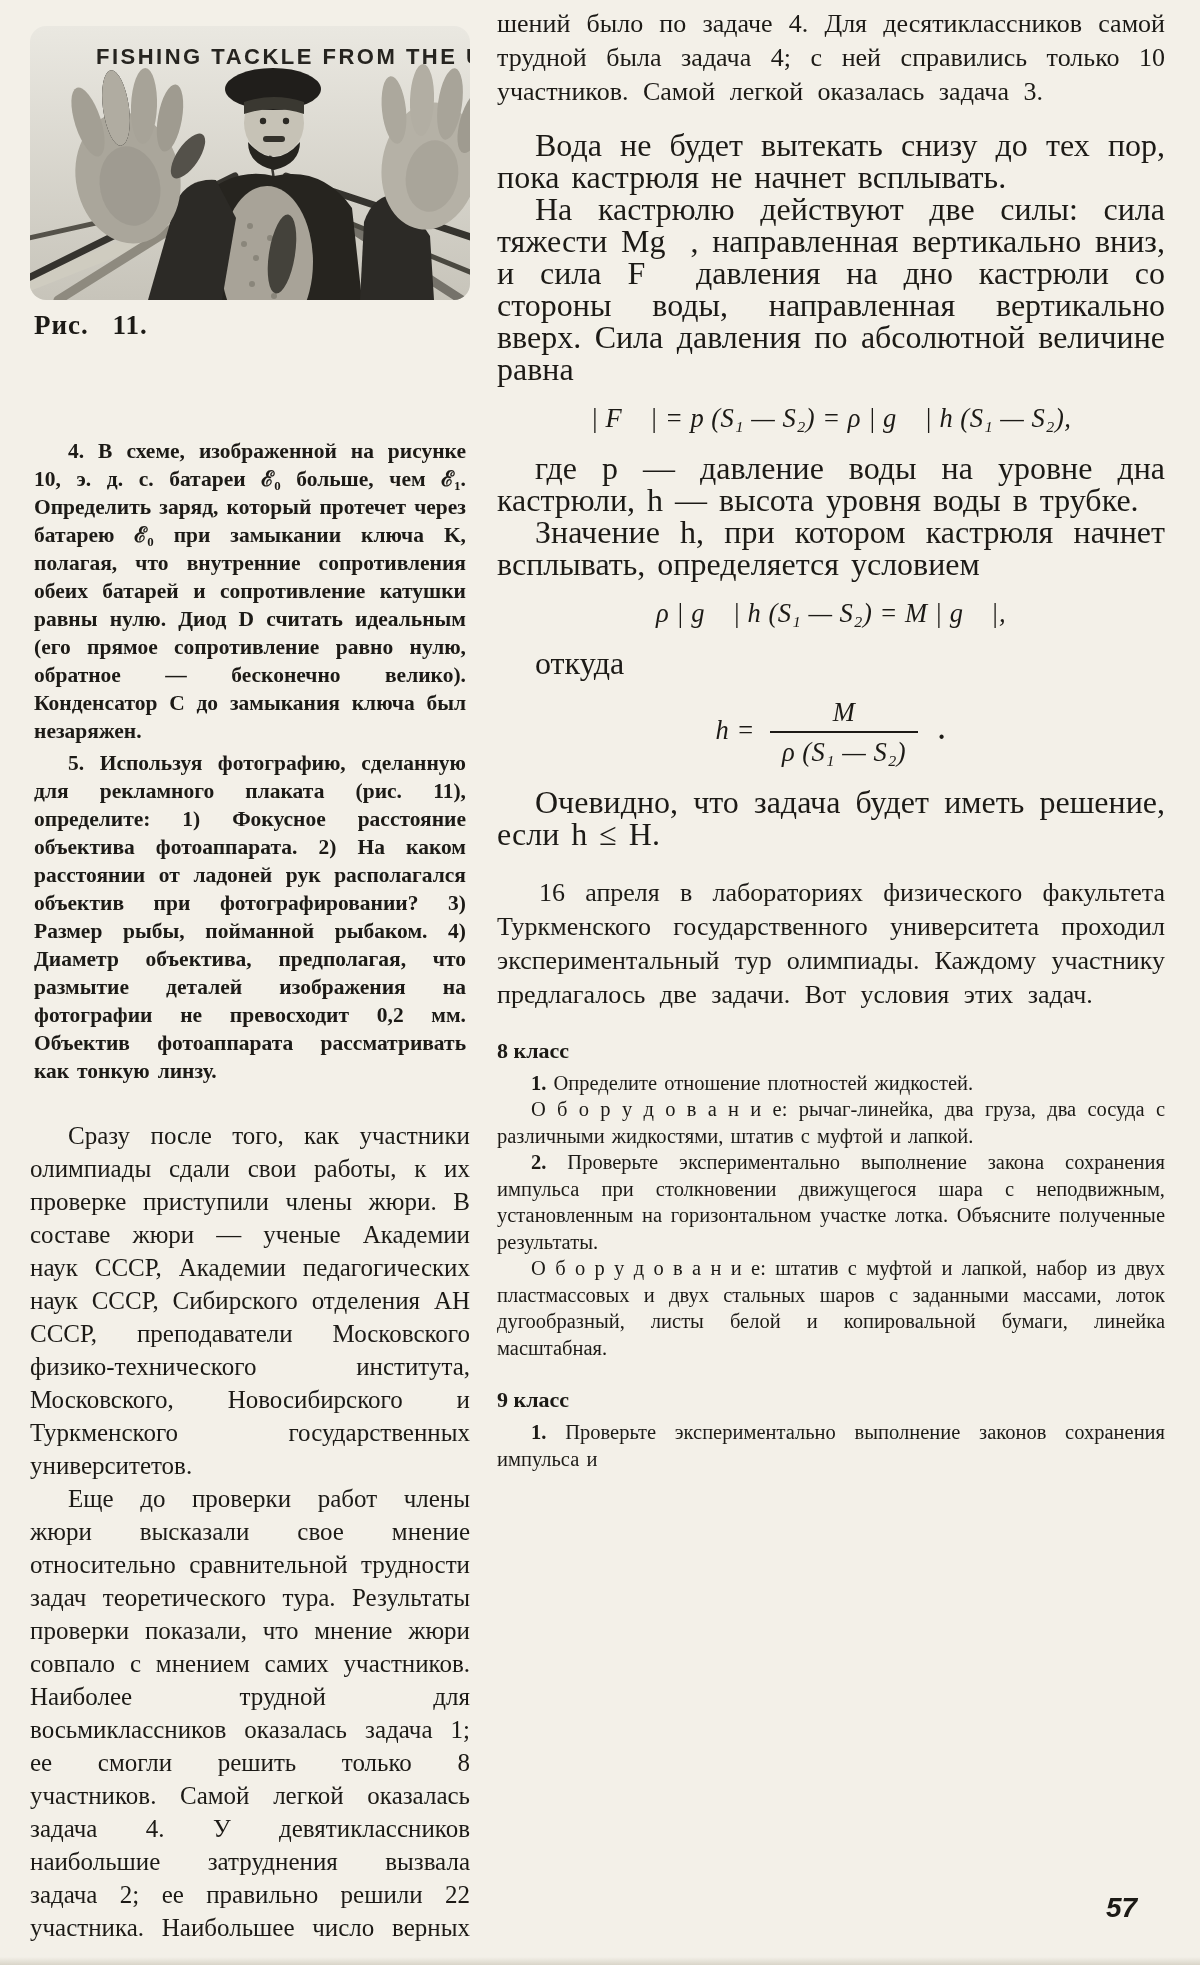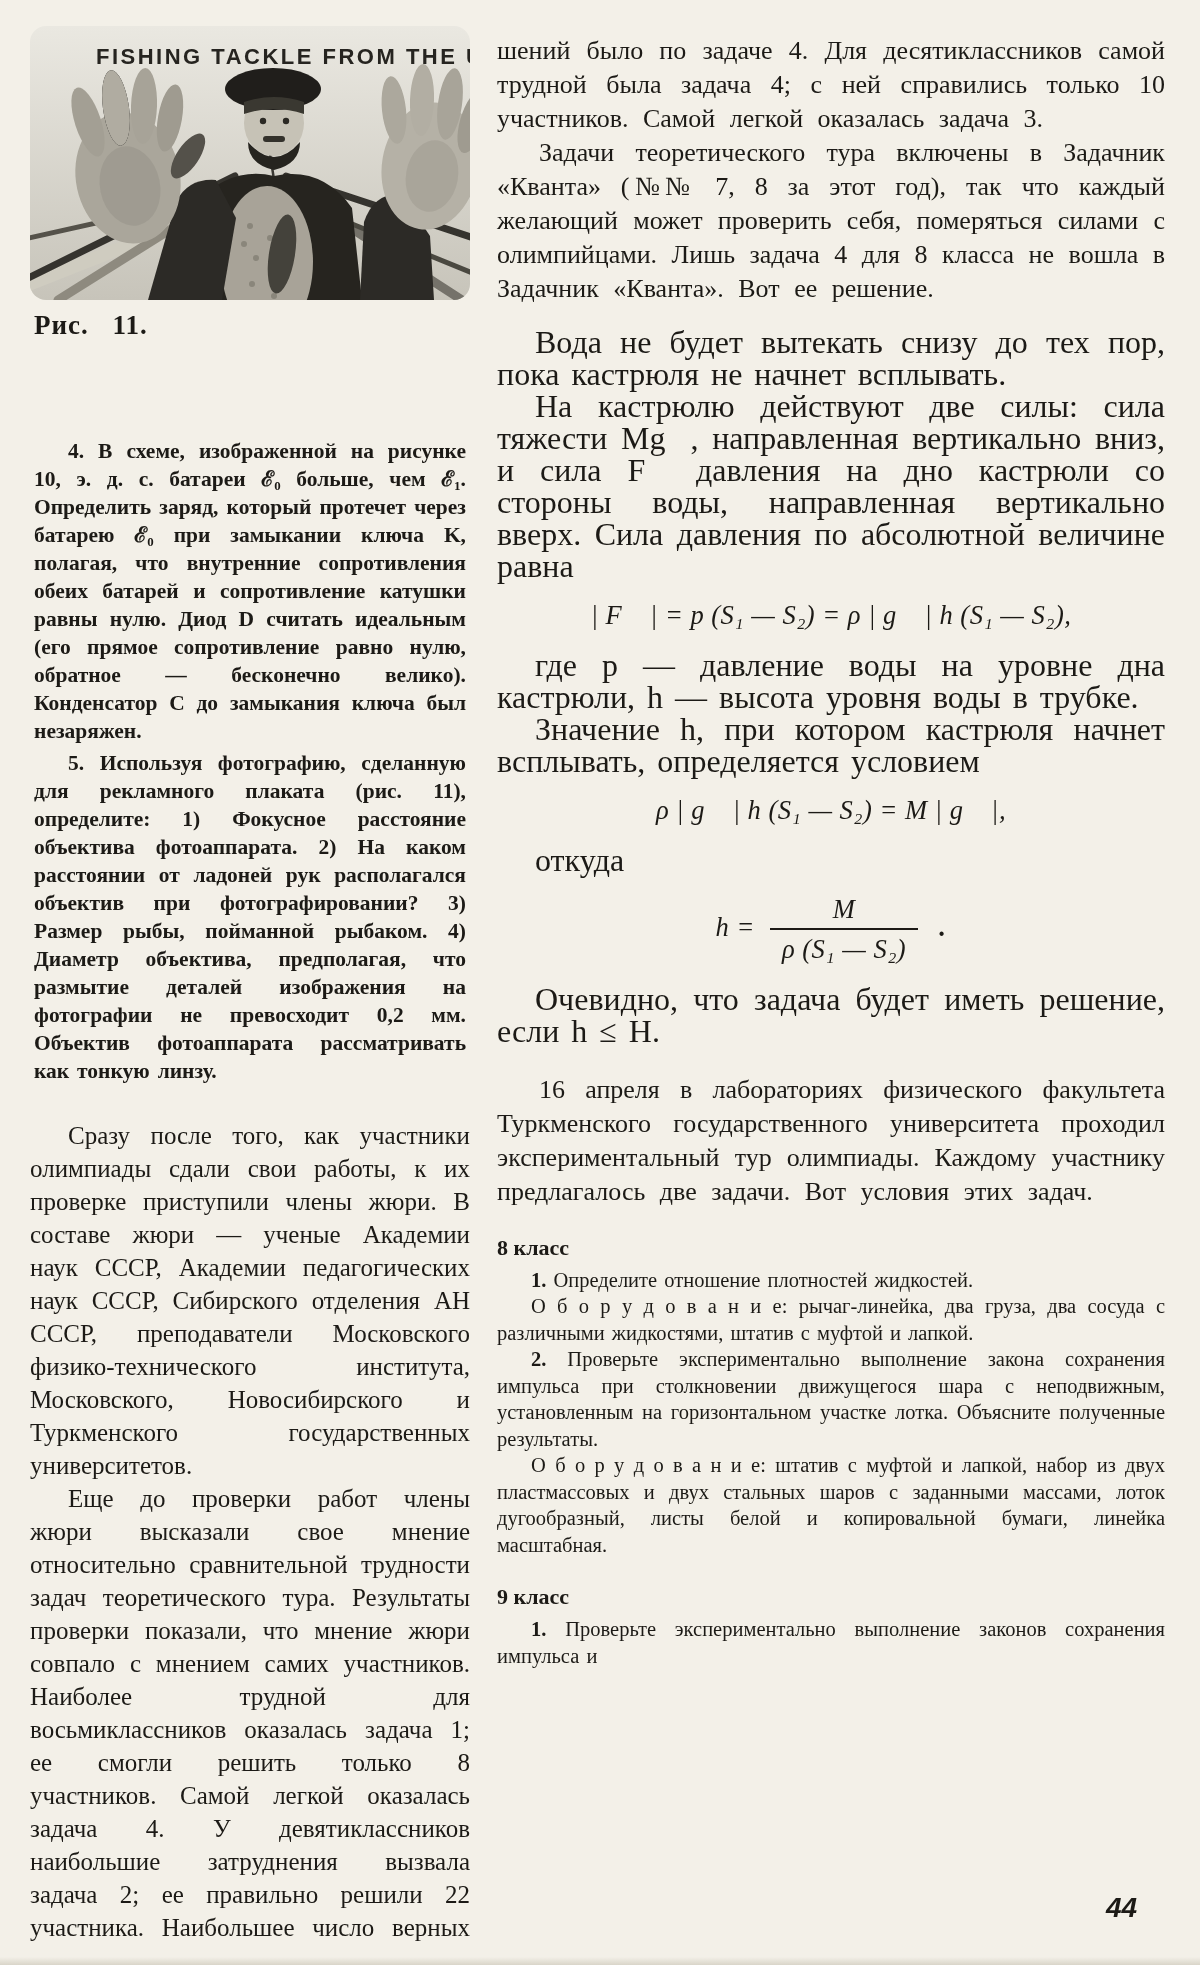--- a/index.html
+++ b/index.html
@@ -15,21 +15,21 @@
   
   .col-left{position:absolute;left:30px;top:26px;width:440px;}
   .photo{width:440px;height:274px;}
   .photo svg{display:block;width:100%;height:100%;}
   .caption{font-weight:bold;font-size:27px;margin:10px 0 0 4px;word-spacing:16px;letter-spacing:1px;}
   .problems{margin-top:96px;}
   .prob{margin:4px;font-size:21.5px;line-height:28px;text-align:justify;text-indent:34px;word-spacing:2.5px;font-weight:bold;}
   .mainl{margin-top:34px;}
   .ml{margin:0;font-size:25px;line-height:33px;text-align:justify;text-indent:38px;word-spacing:5px;}
   
-  .col-right{position:absolute;left:497px;top:34px;width:668px;}
+  .col-right{position:absolute;left:497px;top:7px;width:668px;}
   .mr{margin:0;font-size:26px;line-height:34px;text-align:justify;text-indent:42px;word-spacing:8px;}
   .noind{text-indent:0;}
   .solution{margin-top:20px;}
   .sol{margin:0;font-size:32px;line-height:32px;text-align:justify;text-indent:38px;word-spacing:4px;}
   .formula{font-size:26.5px;font-style:italic;text-align:center;margin:18px 0;letter-spacing:.5px;}
   .frac{display:inline-flex;flex-direction:column;vertical-align:middle;margin:0 8px;text-align:center;line-height:1.15;}
   .frac .num{padding:0 12px 4px;border-bottom:2.5px solid #1c1a16;}
   .frac .den{padding:4px 12px 0;text-align:center;}
   .fend{font-weight:bold;margin-left:6px;}
   .april{margin-top:26px;}
@@ -133,21 +133,20 @@
 
     <div class="mainl">
       <p class="ml">Сразу после того, как участники олимпиады сдали свои работы, к их проверке приступили члены жюри. В составе жюри — ученые Академии наук СССР, Академии педагогических наук СССР, Сибирского отделения АН СССР, преподаватели Московского физико-технического института, Московского, Новосибирского и Туркменского государственных университетов.</p>
       <p class="ml">Еще до проверки работ члены жюри высказали свое мнение относительно сравнительной трудности задач теоретического тура. Результаты проверки показали, что мнение жюри совпало с мнением самих участников. Наиболее трудной для восьмиклассников оказалась задача 1; ее смогли решить только 8 участников. Самой легкой оказалась задача 4. У девятиклассников наибольшие затруднения вызвала задача 2; ее правильно решили 22 участника. Наибольшее число верных ре-</p>
     </div>
   </div>
 
   <div class="col-right">
 
     <p class="mr noind">шений было по задаче 4. Для десятиклассников самой трудной была задача 4; с ней справились только 10 участников. Самой легкой оказалась задача 3.</p>
-    <p class="mr">Задачи теоретического тура включены в Задачник «Кванта» (№№ 7, 8 за этот год), так что каждый желающий может проверить себя, померяться силами с олимпийцами. Лишь задача 4 для 8 класса не вошла в Задачник «Кванта». Вот ее решение.</p>
 
     <div class="solution">
       <p class="sol">Вода не будет вытекать снизу до тех пор, пока кастрюля не начнет всплывать.</p>
       <p class="sol">На кастрюлю действуют две силы: сила тяжести Mg⃗, направленная вертикально вниз, и сила F⃗ давления на дно кастрюли со стороны воды, направленная вертикально вверх. Сила давления по абсолютной величине равна</p>
       <div class="formula">| F⃗ | = p (S₁ — S₂) = ρ | g⃗ | h (S₁ — S₂),</div>
       <p class="sol noind">где p — давление воды на уровне дна кастрюли, h — высота уровня воды в трубке.</p>
       <p class="sol">Значение h, при котором кастрюля начнет всплывать, определяется условием</p>
       <div class="formula">ρ | g⃗ | h (S₁ — S₂) = M | g⃗ |,</div>
       <p class="sol noind">откуда</p>
       <div class="formula">
@@ -170,15 +169,15 @@
       <p class="gt"><b>2.</b> <span>Проверьте экспериментально выполнение закона сохранения импульса при столкновении движущегося шара с неподвижным, установленным на горизонтальном участке лотка. Объясните полученные результаты.</span></p>
       <p class="gt"><span>О б о р у д о в а н и е:</span> <span>штатив с муфтой и лапкой, набор из двух пластмассовых и двух стальных шаров с заданными массами, лоток дугообразный, листы белой и копировальной бумаги, линейка масштабная.</span></p>
     </div>
 
     <div class="grade">
       <div class="ghead">9 класс</div>
       <p class="gt"><b>1.</b> <span>Проверьте экспериментально выполнение законов сохранения импульса и</span></p>
     </div>
   </div>
 
-  <div class="page-num">44</div>
+  <div class="page-num">57</div>
   <div class="scan-edge"></div>
 </div>
 
 </body></html>

